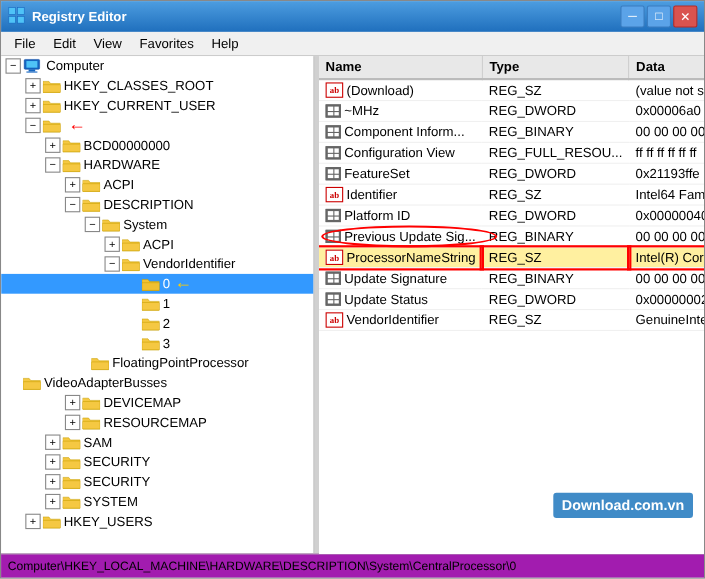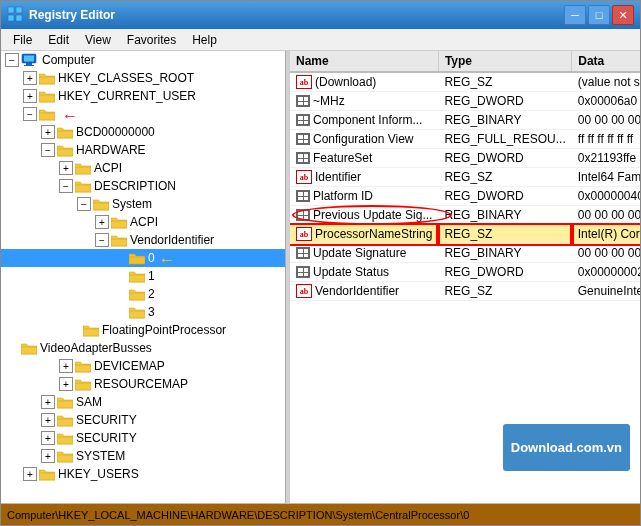--- a/index.html
+++ b/index.html
@@ -175,21 +175,21 @@
     }
 
     .cell-with-icon {
       display: flex;
       align-items: center;
     }
 
     
     .status-bar {
       height: 22px;
-      background: #a16207;
+      background: #a21caf;
       border-top: 1px solid #bbb;
       display: flex;
       align-items: center;
       padding: 0 6px;
       font-size: 11px;
       flex-shrink: 0;
     }
 
     
     ::-webkit-scrollbar { width: 14px; height: 14px; }
@@ -202,21 +202,21 @@
 
     
     .watermark {
       position: absolute;
       bottom: 32px;
       right: 10px;
       background: rgba(0,100,180,0.75);
       color: white;
       font-size: 13px;
       font-weight: bold;
-      padding: 16px 8px;
+      padding: 4px 8px;
       border-radius: 3px;
       pointer-events: none;
       z-index: 10;
     }
 
   </style>
 </head>
 <body>
 
 <div class="window" style="position:relative;">

